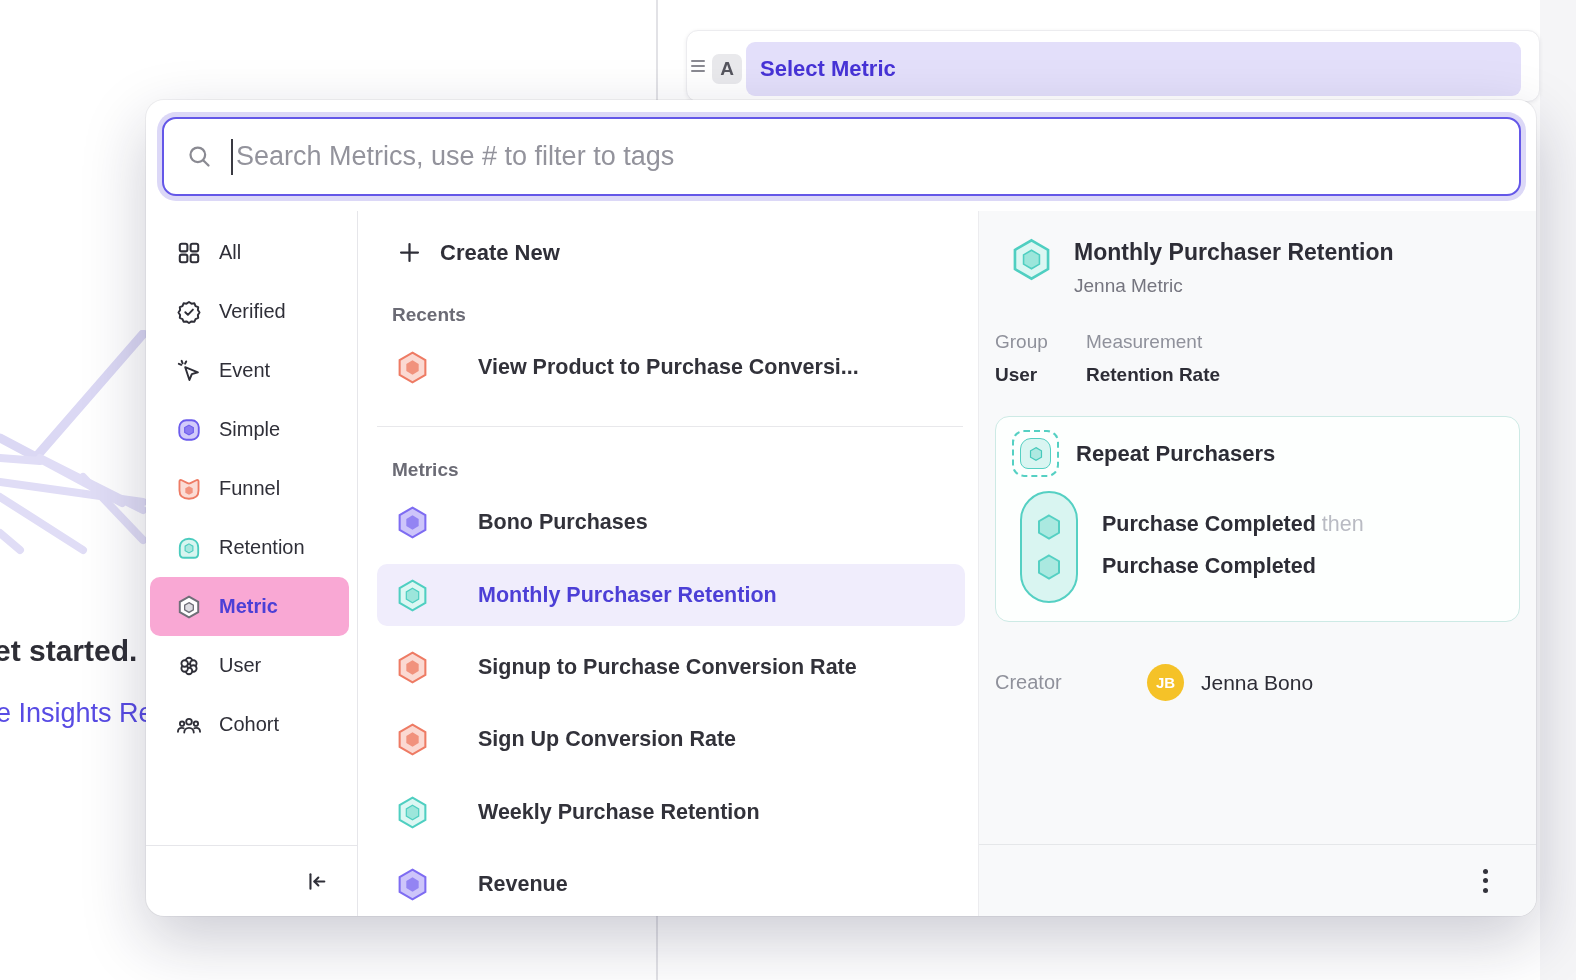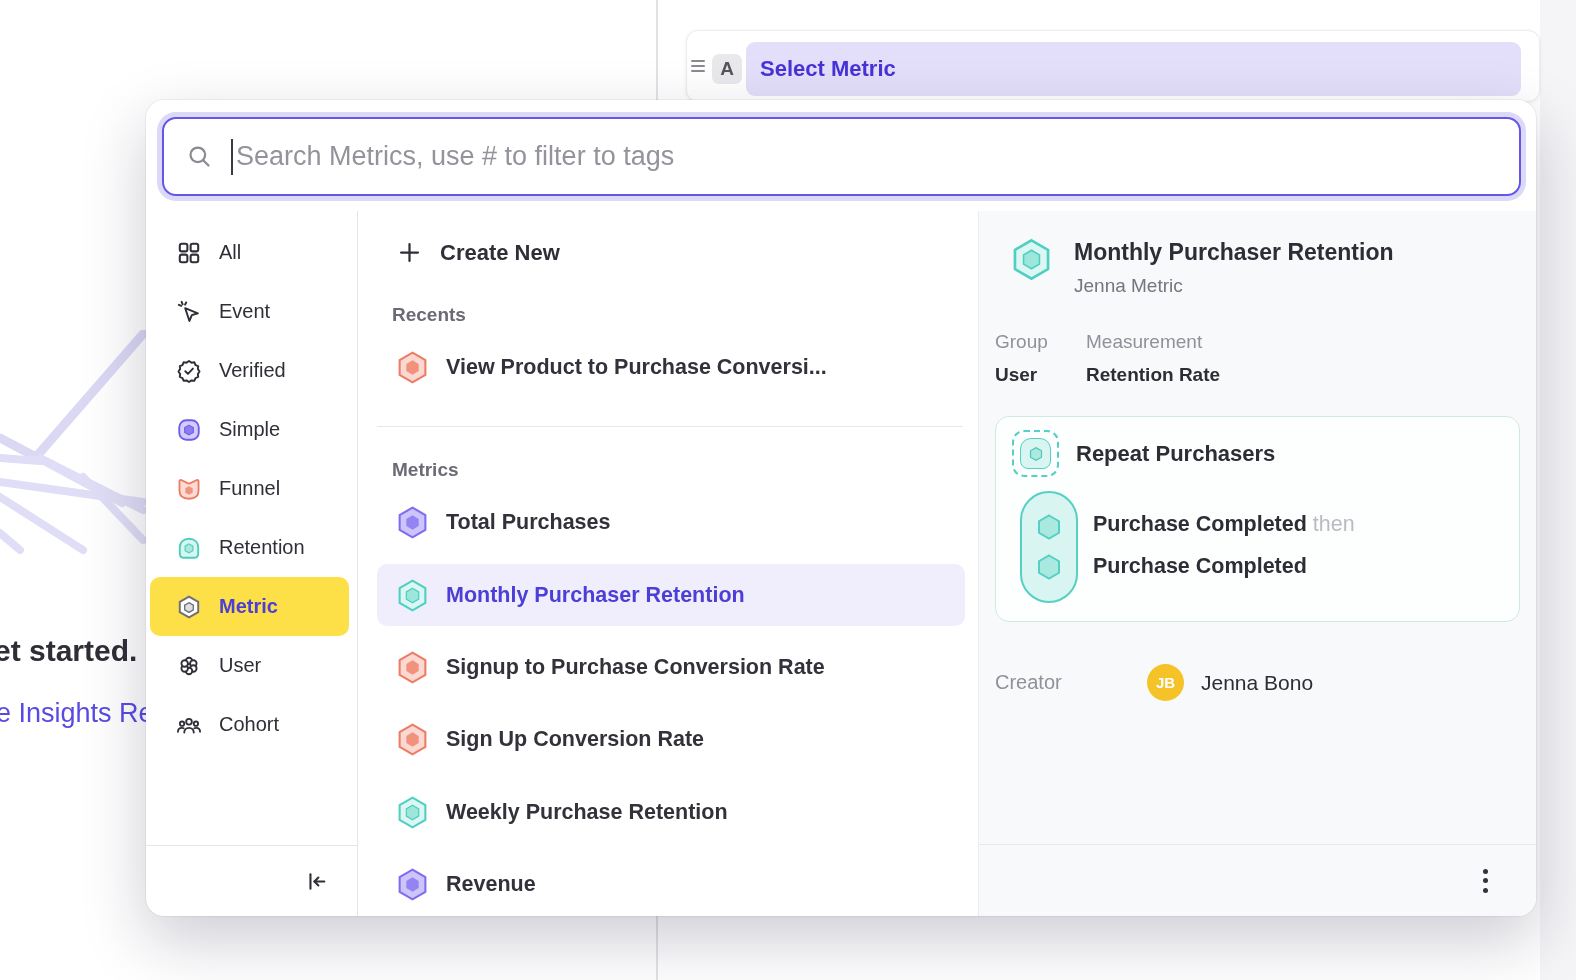--- a/index.html
+++ b/index.html
@@ -42,32 +42,32 @@
   .search-input::placeholder { color:#93939C; }
 
   
   .columns { flex:1; display:flex; min-height:0; }
 
   
   .col-side { width:212px; border-right:1px solid #E6E6EA; display:flex; flex-direction:column; }
   .side-list { flex:1; padding:12px 8px 0 4px; }
   .side-item { height:59px; display:flex; align-items:center; gap:17px; padding-left:26px; border-radius:10px; cursor:pointer; }
   .side-item .s-label { font-size:20px; color:#2F2F38; font-weight:500; }
-  .side-item.selected { background:#fde047; }
+  .side-item.selected { background:#f9a8d4; }
   .side-item.selected .s-label { color:#4C3FD6; font-weight:600; }
   .fx-glyph { font-family:"DejaVu Serif", serif; font-style:italic; font-size:21px; font-weight:700; color:#2F2F38; width:26px; text-align:center; }
   .side-footer { height:71px; border-top:1px solid #E6E6EA; display:flex; align-items:center; justify-content:flex-end; padding-right:28px; }
 
   
   .col-list { flex:1; padding:0 13px 0 19px; display:flex; flex-direction:column; }
   .create-row { margin-top:22px; height:40px; display:flex; align-items:center; gap:17px; padding-left:19px; cursor:pointer; }
   .create-row .c-label { font-size:22px; font-weight:600; color:#2F2F38; }
   .sec-label { margin:32px 0 0 15px; font-size:19px; font-weight:600; color:#6B6B75; }
   .m-row { margin-top:10px; height:64px; display:flex; align-items:center; gap:16px; padding:0 12px 0 18px; border-radius:10px; cursor:pointer; }
-  .m-row .m-label { font-size:21.5px; font-weight:600; color:#32323A; white-space:nowrap; overflow:hidden; text-overflow:ellipsis; }
+  .m-row .m-label { font-size:21.5px; font-weight:600; color:#32323A; white-space:nowrap; overflow:hidden; text-overflow:ellipsis;margin-left:32px; }
   .m-row.selected { background:#F0EDFC; }
   .m-row.selected .m-label { color:#4C3FD6; }
   .list-divider { height:1px; background:#E8E8EB; margin:28px 2px 0 0; }
 
   
   .hexicon { display:block; }
   .hexicon.purple .outer { fill:#CDC5FA; stroke:#7E6CF2; }
   .hexicon.purple .inner { fill:#9384F3; stroke:none; }
   .hexicon.teal .outer { fill:#DCF7F3; stroke:#4FCFC1; }
   .hexicon.teal .inner { fill:#9CE6DB; stroke:#4FCFC1; }
@@ -81,21 +81,21 @@
   .d-sub { font-size:19px; color:#75757F; margin-top:9px; }
   .d-meta { display:flex; margin:34px 0 0 0; }
   .d-meta .m-col1 { width:91px; }
   .d-meta .m-lab { font-size:19px; color:#8F919B; }
   .d-meta .m-val { font-size:19px; font-weight:600; color:#2D2D36; margin-top:11px; }
   .def-card { margin-top:30px; border:1.5px solid #CDEAE5; background:#FDFFFE; border-radius:14px; padding:13px 16px 18px 16px; }
   .def-head { display:flex; align-items:center; gap:17px; }
   .def-badge { width:47px; height:47px; border:2px dashed #55D0C3; border-radius:12px; display:flex; align-items:center; justify-content:center; }
   .def-badge-inner { width:31px; height:31px; background:#D9F5F1; border:1.5px solid #55D0C3; border-radius:11px 11px 8px 8px; display:flex; align-items:center; justify-content:center; }
   .def-title { font-size:22px; font-weight:700; color:#2D2D36; }
-  .def-body { display:flex; gap:15px; margin:14px 0 0 8px; }
+  .def-body { display:flex; gap:24px; margin:14px 0 0 8px; }
   .capsule { width:58px; height:112px; border:2px solid #55D0C3; background:#D9F5F1; border-radius:29px;
              display:flex; flex-direction:column; align-items:center; justify-content:center; gap:10px; }
   .steps { padding-top:21px; }
   .step-line { font-size:21.5px; color:#2D2D36; }
   .step-line b { font-weight:700; }
   .step-line .conn { color:#B9BBC3; font-weight:400; }
   .step-line + .step-line { margin-top:17px; }
   .creator-row { display:flex; align-items:center; margin:42px 0 0 0; }
   .creator-lab { width:152px; font-size:20px; color:#8F919B; }
   .avatar { width:37px; height:37px; border-radius:50%; background:#F5C228; color:#fff; font-size:15px; font-weight:700;
@@ -164,34 +164,34 @@
               <rect x="3.5" y="3.5" width="7" height="7" rx="1.8"></rect>
                 <rect x="13.5" y="3.5" width="7" height="7" rx="1.8"></rect>
               <rect x="3.5" y="13.5" width="7" height="7" rx="1.8"></rect>
                 <rect x="13.5" y="13.5" width="7" height="7" rx="1.8"></rect>
             </svg>
             <span class="s-label">All</span>
           </div>
 
           <div class="side-item">
             <svg width="26" height="26" viewBox="0 0 24 24" fill="none" stroke="#2F2F38" stroke-width="1.8" stroke-linecap="round" stroke-linejoin="round">
+              <path d="M12 2.8 l2.3 1.5 2.7-.3 1 2.5 2.5 1-.3 2.7 1.5 2.3-1.5 2.3.3 2.7-2.5 1-1 2.5-2.7-.3-2.3 1.5-2.3-1.5-2.7.3-1-2.5-2.5-1 .3-2.7-1.5-2.3 1.5-2.3-.3-2.7 2.5-1 1-2.5 2.7.3 Z"></path>
+              <path d="M8.6 12.2 l2.4 2.4 4.6-4.8"></path>
+            </svg>
+            <span class="s-label">Verified</span>
+          </div>
+
+          <div class="side-item">
+            <svg width="26" height="26" viewBox="0 0 24 24" fill="none" stroke="#2F2F38" stroke-width="1.8" stroke-linecap="round" stroke-linejoin="round">
               <path d="M8.5 8.5 L20.2 13.2 L14.6 14.9 L12.4 20.3 Z"></path>
               <path d="M5.2 2.6 l.9 2.3"></path>
                 <path d="M2.6 5.4 l2.3.9"></path>
                 <path d="M9.4 3.2 l-1 2"></path>
             </svg>
             <span class="s-label">Event</span>
-          </div>
-
-          <div class="side-item">
-            <svg width="26" height="26" viewBox="0 0 24 24" fill="none" stroke="#2F2F38" stroke-width="1.8" stroke-linecap="round" stroke-linejoin="round">
-              <path d="M12 2.8 l2.3 1.5 2.7-.3 1 2.5 2.5 1-.3 2.7 1.5 2.3-1.5 2.3.3 2.7-2.5 1-1 2.5-2.7-.3-2.3 1.5-2.3-1.5-2.7.3-1-2.5-2.5-1 .3-2.7-1.5-2.3 1.5-2.3-.3-2.7 2.5-1 1-2.5 2.7.3 Z"></path>
-              <path d="M8.6 12.2 l2.4 2.4 4.6-4.8"></path>
-            </svg>
-            <span class="s-label">Verified</span>
           </div>
 
           <div class="side-item">
             <svg width="26" height="26" viewBox="0 0 24 24">
               <rect x="3" y="3" width="18" height="18" rx="6.5" fill="#D3CCFA" stroke="#6C5CEC" stroke-width="1.7"></rect>
               <polygon points="12,7.5 16,9.8 16,14.2 12,16.5 8,14.2 8,9.8" fill="#8C7CF2" stroke="#6C5CEC" stroke-width="1"></polygon>
             </svg>
             <span class="s-label">Simple</span>
           </div>
 
@@ -276,21 +276,21 @@
 
         <div class="list-divider"></div>
 
         <div class="sec-label">Metrics</div>
 
         <div class="m-row">
           <svg class="hexicon purple" width="35" height="35" viewBox="0 0 34 34">
             <polygon class="outer" points="17,2.5 29.5,9.75 29.5,24.25 17,31.5 4.5,24.25 4.5,9.75" stroke-width="2"></polygon>
             <polygon class="inner" points="17,10 23,13.5 23,20.5 17,24 11,20.5 11,13.5"></polygon>
           </svg>
-          <span class="m-label">Total Purchases</span>
+          <span class="m-label">Bono Purchases</span>
         </div>
 
         <div class="m-row selected">
           <svg class="hexicon teal" width="35" height="35" viewBox="0 0 34 34">
             <polygon class="outer" points="17,2.5 29.5,9.75 29.5,24.25 17,31.5 4.5,24.25 4.5,9.75" stroke-width="2"></polygon>
             <polygon class="inner" points="17,10 23,13.5 23,20.5 17,24 11,20.5 11,13.5" stroke-width="1.2"></polygon>
           </svg>
           <span class="m-label">Monthly Purchaser Retention</span>
         </div>
 

